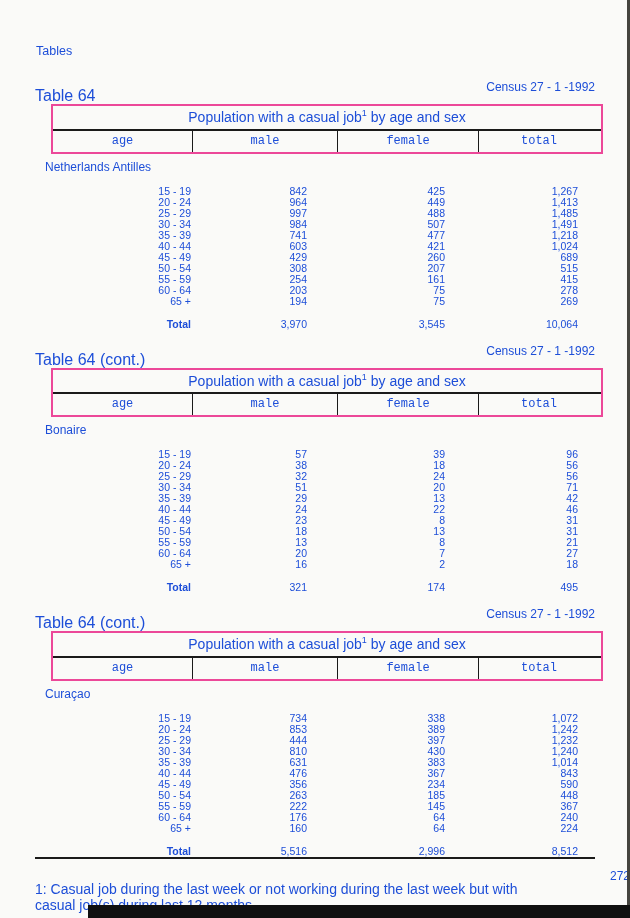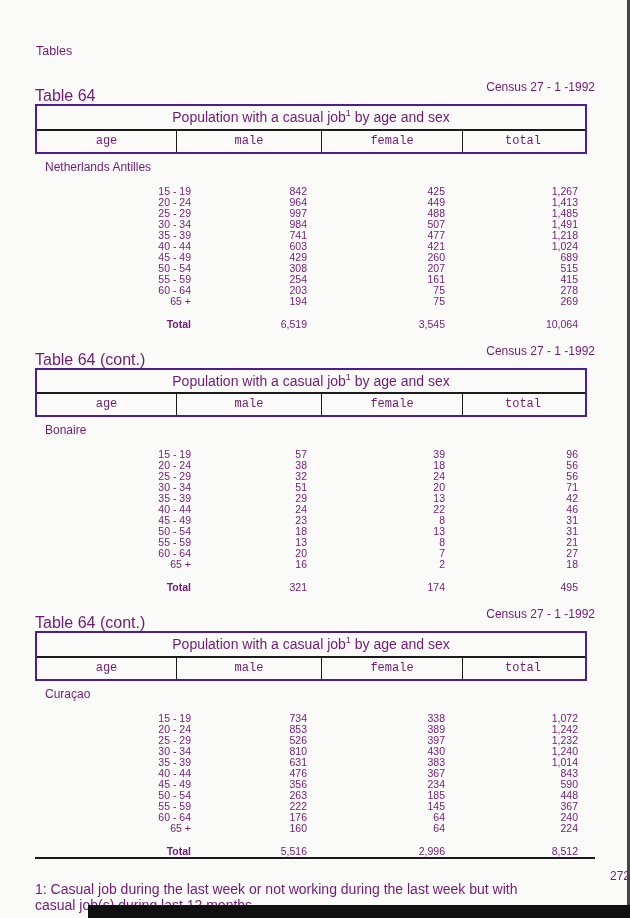--- a/index.html
+++ b/index.html
@@ -1,30 +1,30 @@
 <!DOCTYPE html>
 <html><head>
 <meta charset="utf-8">
 <style>
   html,body { margin:0; padding:0; background:#d9d9d6; }
   .page {
     position:relative; width:630px; height:918px; margin:0 auto;
     background:#fafaf8; overflow:hidden;
-    font-family:"Liberation Sans", sans-serif; color:#701a75;
+    font-family:"Liberation Sans", sans-serif; color:#1d4ed8;
     -webkit-font-smoothing:antialiased;
   }
   .tables-label { position:absolute; left:36px; top:44px; font-size:12.5px; }
   .content { position:absolute; left:0; top:80px; width:540px; }
 
   .census-section { margin-bottom:0; }
   .meta { position:relative; margin-left:35px; width:560px; height:24px; }
   .census-label { position:absolute; right:0; top:0; font-size:12px; }
   .table-label  { position:absolute; left:0; bottom:-1px; font-size:16px; }
 
-  .table-box { margin-left:35px; width:548px; border:2px solid #4c1d95; background:transparent; }
+  .table-box { margin-left:51px; width:548px; border:2px solid #ec4899; background:transparent; }
   .title-row { border-bottom:2px solid #1a1a1a; text-align:center; font-size:14px; padding:2px 0 4px; }
   .title-row sup { font-size:9px; }
   .header-row { display:grid; grid-template-columns:140px 145px 141px 120px;font-family:Liberation Mono, monospace; }
   .header-cell { text-align:center; font-size:12px; padding:3px 0 4px; border-right:1.5px solid #1a1a1a; }
   .header-cell:last-child { border-right:none; }
 
   .region { margin:6px 0 0 45px; font-size:12px; height:14px; }
 
   .rows { margin:12px 0 0 35px; width:548px; }
   .data-row { display:grid; grid-template-columns:170px 115px 137px 126px; font-size:10.5px; line-height:11px; }
@@ -136,21 +136,21 @@
           </div>
           <div class="data-row">
             <span class="cell c-age">65 +</span>
             <span class="cell c-male">194</span>
             <span class="cell c-female">75</span>
             <span class="cell c-total">269</span>
           </div>
         </div>
       <div class="total-row">
         <span class="cell c-age">Total</span>
-        <span class="cell c-male">6,519</span>
+        <span class="cell c-male">3,970</span>
         <span class="cell c-female">3,545</span>
         <span class="cell c-total">10,064</span>
       </div>
     </section>
 
     <section class="census-section">
       <div class="meta">
         <span class="census-label">Census 27 - 1 -1992</span>
         <span class="table-label">Table 64 (cont.)</span>
       </div>
@@ -267,21 +267,21 @@
             <span class="cell c-total">1,072</span>
           </div>
           <div class="data-row">
             <span class="cell c-age">20 - 24</span>
             <span class="cell c-male">853</span>
             <span class="cell c-female">389</span>
             <span class="cell c-total">1,242</span>
           </div>
           <div class="data-row">
             <span class="cell c-age">25 - 29</span>
-            <span class="cell c-male">526</span>
+            <span class="cell c-male">444</span>
             <span class="cell c-female">397</span>
             <span class="cell c-total">1,232</span>
           </div>
           <div class="data-row">
             <span class="cell c-age">30 - 34</span>
             <span class="cell c-male">810</span>
             <span class="cell c-female">430</span>
             <span class="cell c-total">1,240</span>
           </div>
           <div class="data-row">

